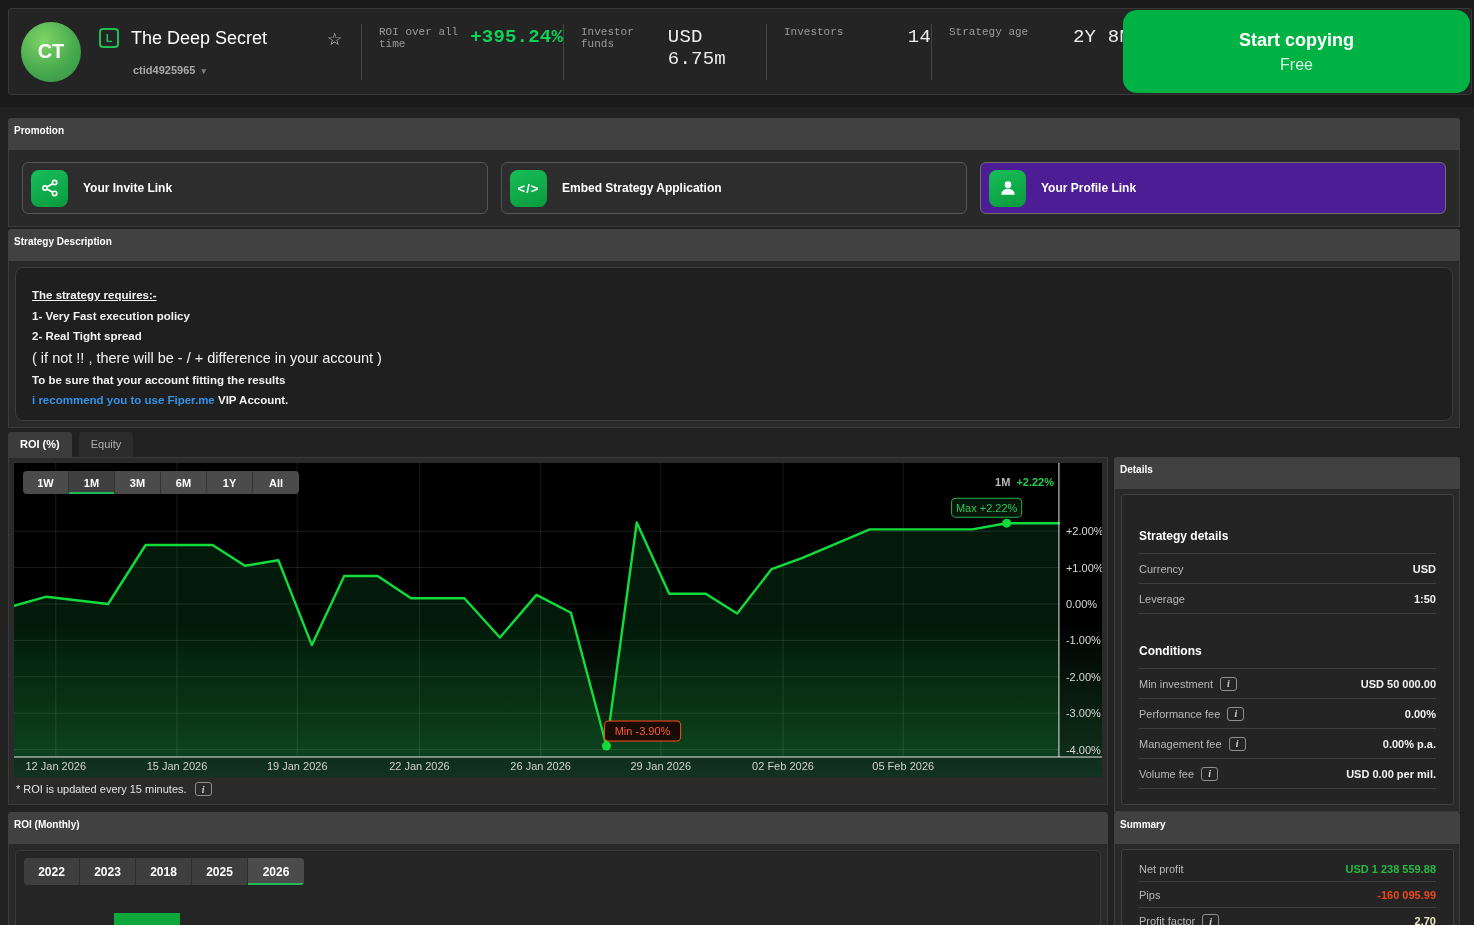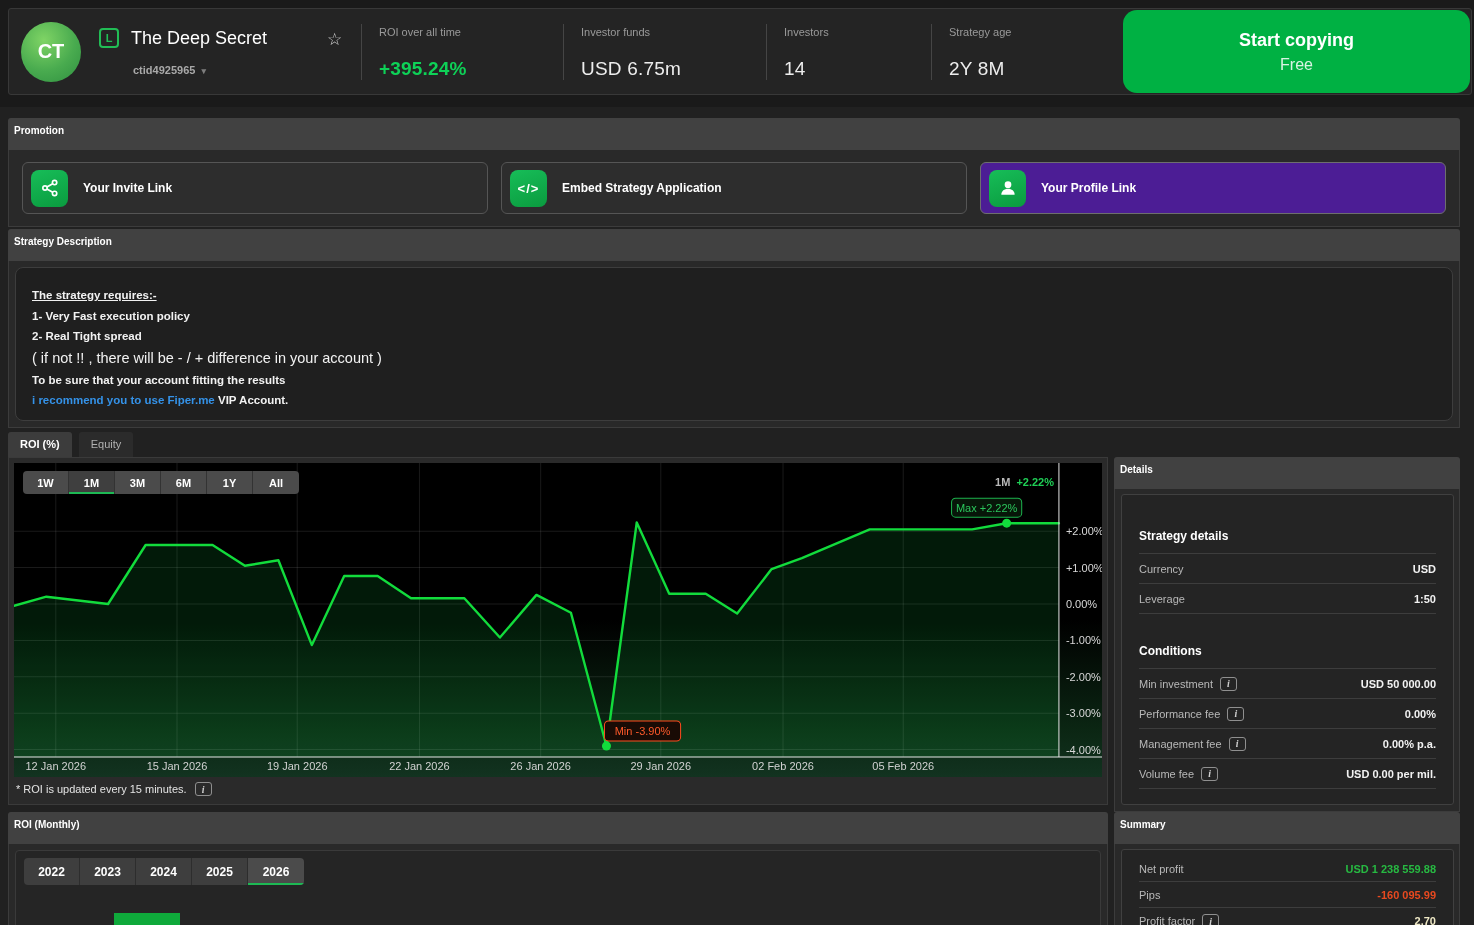--- a/index.html
+++ b/index.html
@@ -26,21 +26,21 @@
   .title-row { display:flex; align-items:center; gap:12px; }
   .badge-l {
     width:20px; height:20px; border:2px solid #21bd55; border-radius:4px; flex:none;
     color:#21bd55; font-size:11px; font-weight:bold; display:grid; place-items:center;
   }
   .strategy-title { font-size:18px; font-weight:500; color:#fff; white-space:nowrap; }
   .ctid-row { margin-left:34px; margin-top:15px; font-size:11px; font-weight:bold; color:#a9a9a9; cursor:pointer; }
   .ctid-row .caret { color:#7d7d7d; font-size:9px; margin-left:3px; }
   .star { flex:none; width:34px; font-size:17px; color:#cfcfcf; align-self:flex-start; margin-top:20px; cursor:pointer; }
   .hstat { flex:none; height:56px; border-left:1px solid #454545; padding:2px 0 0 17px;
-           display:flex; flex-direction:column; justify-content:space-between; }
+           display:flex; justify-content:space-between;font-family:Liberation Mono, monospace; }
   .hstat .lab { font-size:11px; color:#9a9a9a; }
   .hstat .val { font-size:19px; color:#ededed; letter-spacing:.2px; }
   .hstat.roi .val { color:#0ed157; font-weight:bold; }
   .w1{width:202px}.w2{width:203px}.w3{width:165px}.w4{width:200px}
   .cta-btn {
     position:absolute; right:1px; top:1px; bottom:1px; width:347px;
     background:#00b143; border:none; border-radius:14px; cursor:pointer;
     display:flex; flex-direction:column; align-items:center; justify-content:center; gap:5px;
     color:#fff; font-family:inherit;
   }
@@ -320,21 +320,21 @@
   </div>
 </div>
 
 <section class="monthly">
   <div class="sec-head">ROI (Monthly)</div>
   <div class="sec-body">
     <div class="monthly-inner">
       <div class="year-group">
         <button class="year-btn">2022</button>
         <button class="year-btn">2023</button>
-        <button class="year-btn">2024</button>
+        <button class="year-btn">2018</button>
         <button class="year-btn">2025</button>
         <button class="year-btn active">2026</button>
       </div>
       <div class="month-bar"></div>
     </div>
   </div>
 </section>
 
 <section class="details">
   <div class="sec-head">Details</div>

